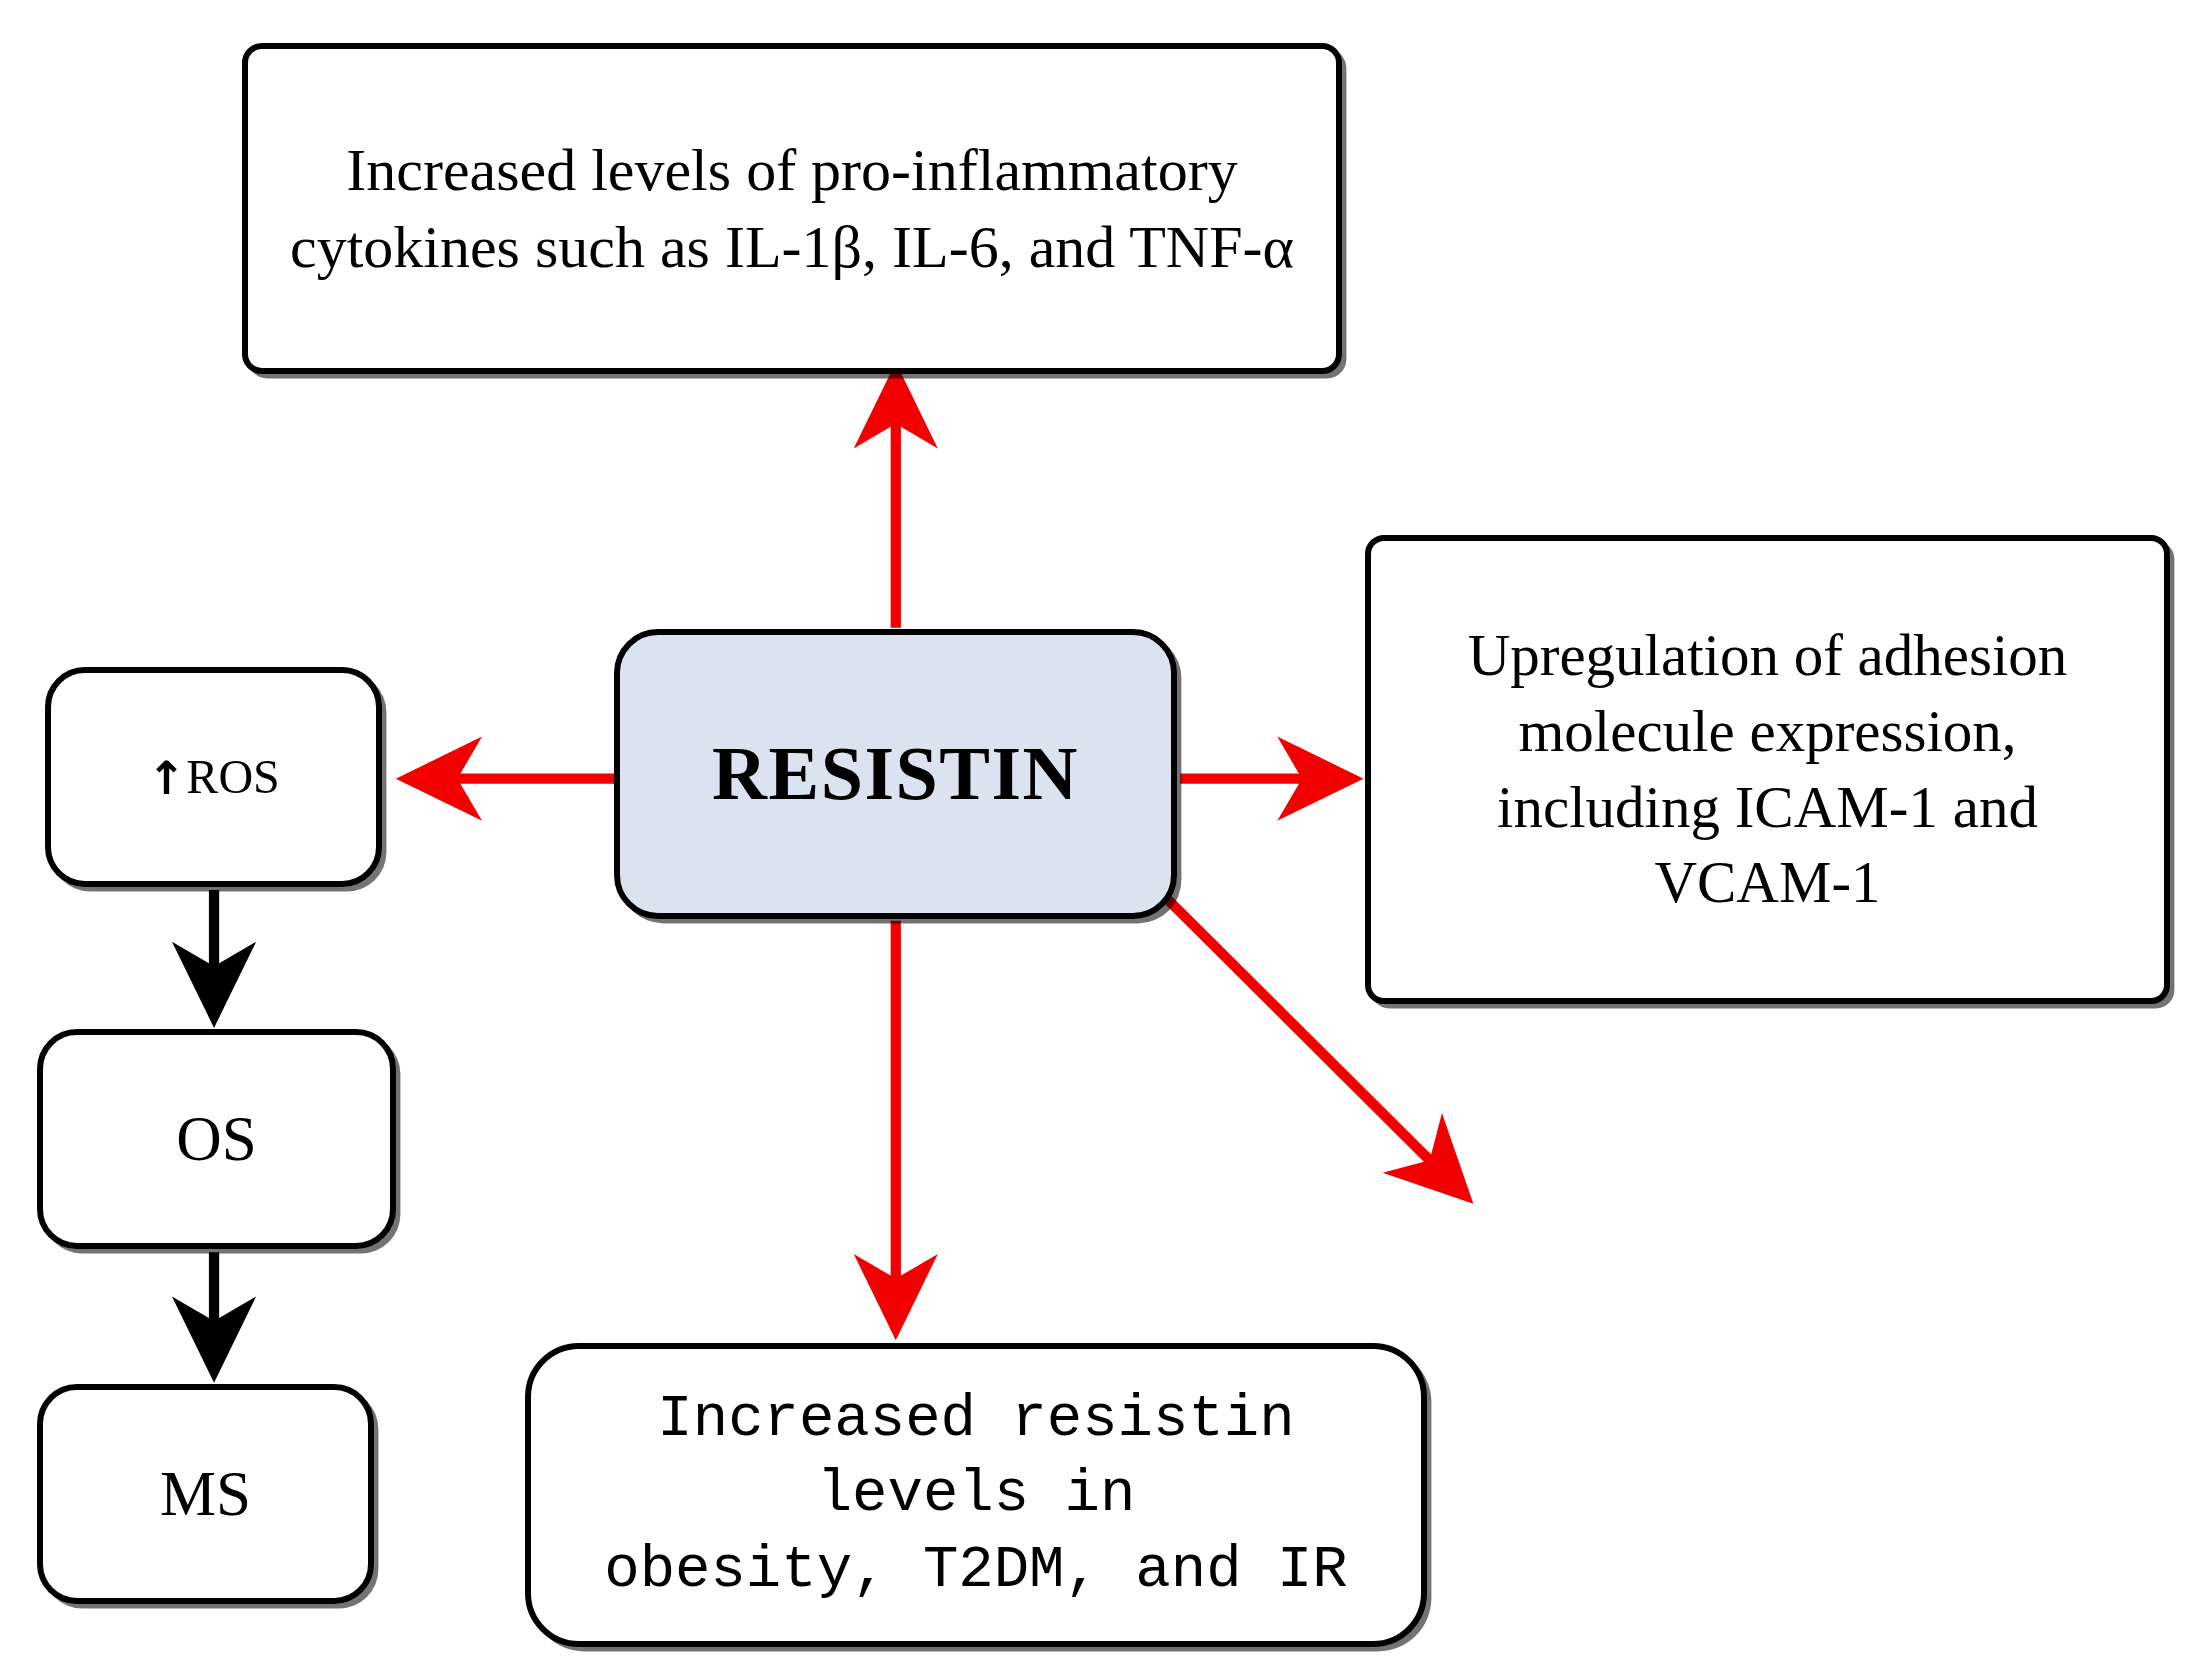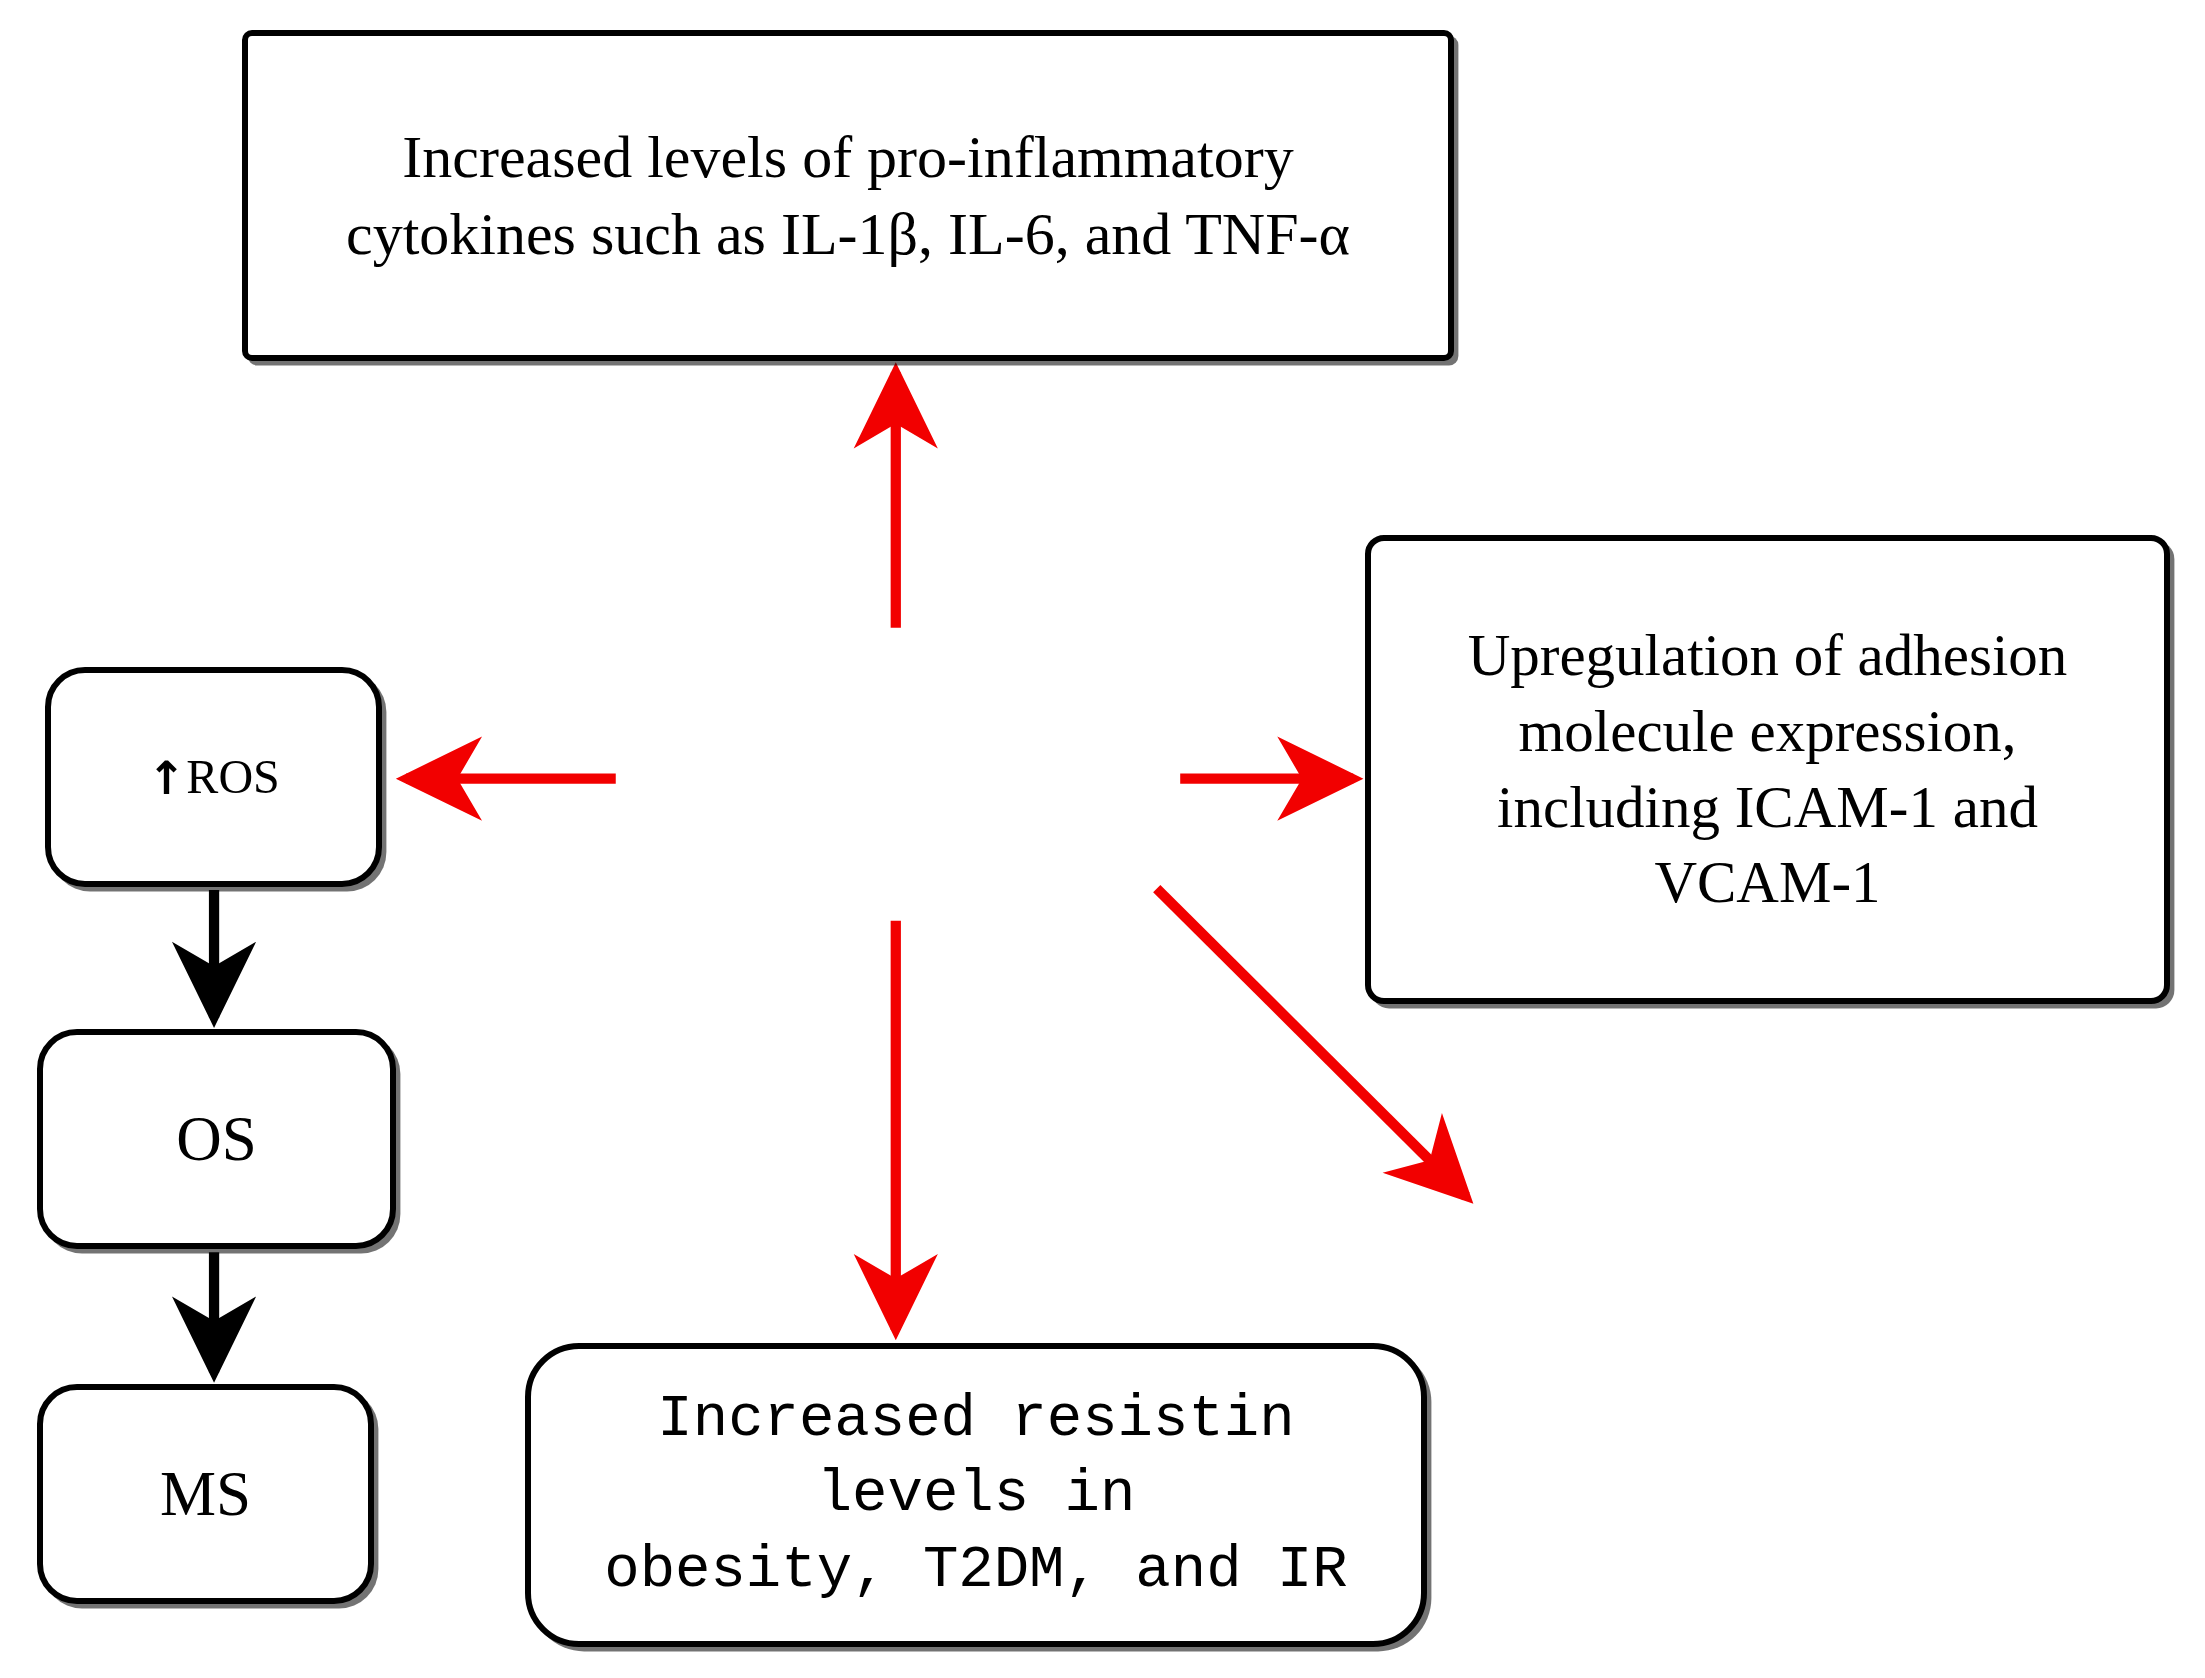--- a/index.html
+++ b/index.html
@@ -34,24 +34,24 @@
   }
   .node .txt {
     display: block;
     width: 100%;
     padding: 0 19px;
     white-space: pre-line;
   }
 
   
   #node-cytokines {
-    left: 242px;  top: 30px;
-    width: 1212px; height: 331px;
+    left: 242px;  top: 43px;
+    width: 1100px; height: 331px;
     font-size: 60px;
-    border-radius: 10px;
+    border-radius: 20px;
   }
   #node-resistin {
     left: 614px; top: 629px;
     width: 563px; height: 290px;
     background: #dbe3f0;
     font-size: 76px;
     font-weight: bold;
     letter-spacing: 1.5px;
     border-radius: 44px;
   }
@@ -141,20 +141,23 @@
     <line x1="292" y1="1214" x2="292" y2="1388" stroke="#000000" stroke-width="14" marker-end="url(#black-arrow)"></line>
 
     <line x1="292" y1="1708" x2="292" y2="1872" stroke="#000000" stroke-width="14" marker-end="url(#black-arrow)"></line>
   </svg>
 
   <div class="node" id="node-cytokines">
     <span class="txt">Increased levels of pro-inflammatory
 cytokines such as IL-1β, IL-6, and TNF-α</span>
   </div>
 
+  <div class="node" id="node-resistin">
+    <span class="txt">RESISTIN</span>
+  </div>
 
   <div class="node" id="node-adhesion">
     <span class="txt">Upregulation of adhesion
 molecule expression,
 including ICAM-1 and
 VCAM-1</span>
   </div>
 
   <div class="node" id="node-ros">
     <span class="txt"><span class="up-glyph">↑</span><span>ROS</span></span>

